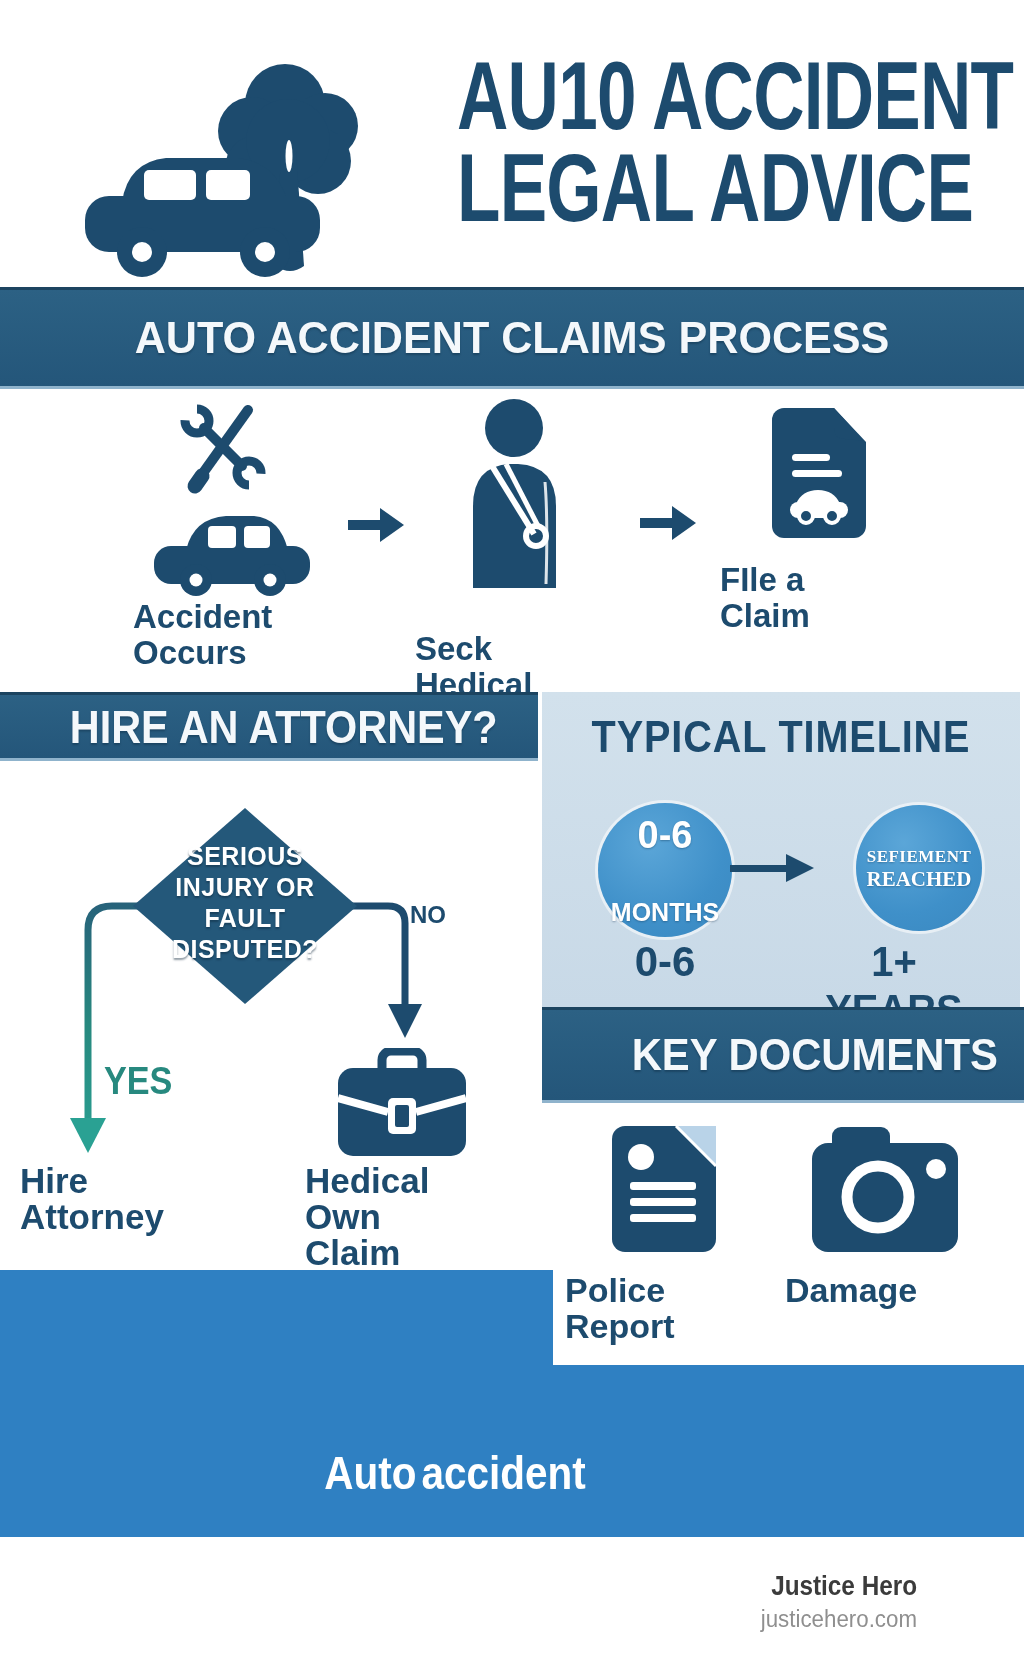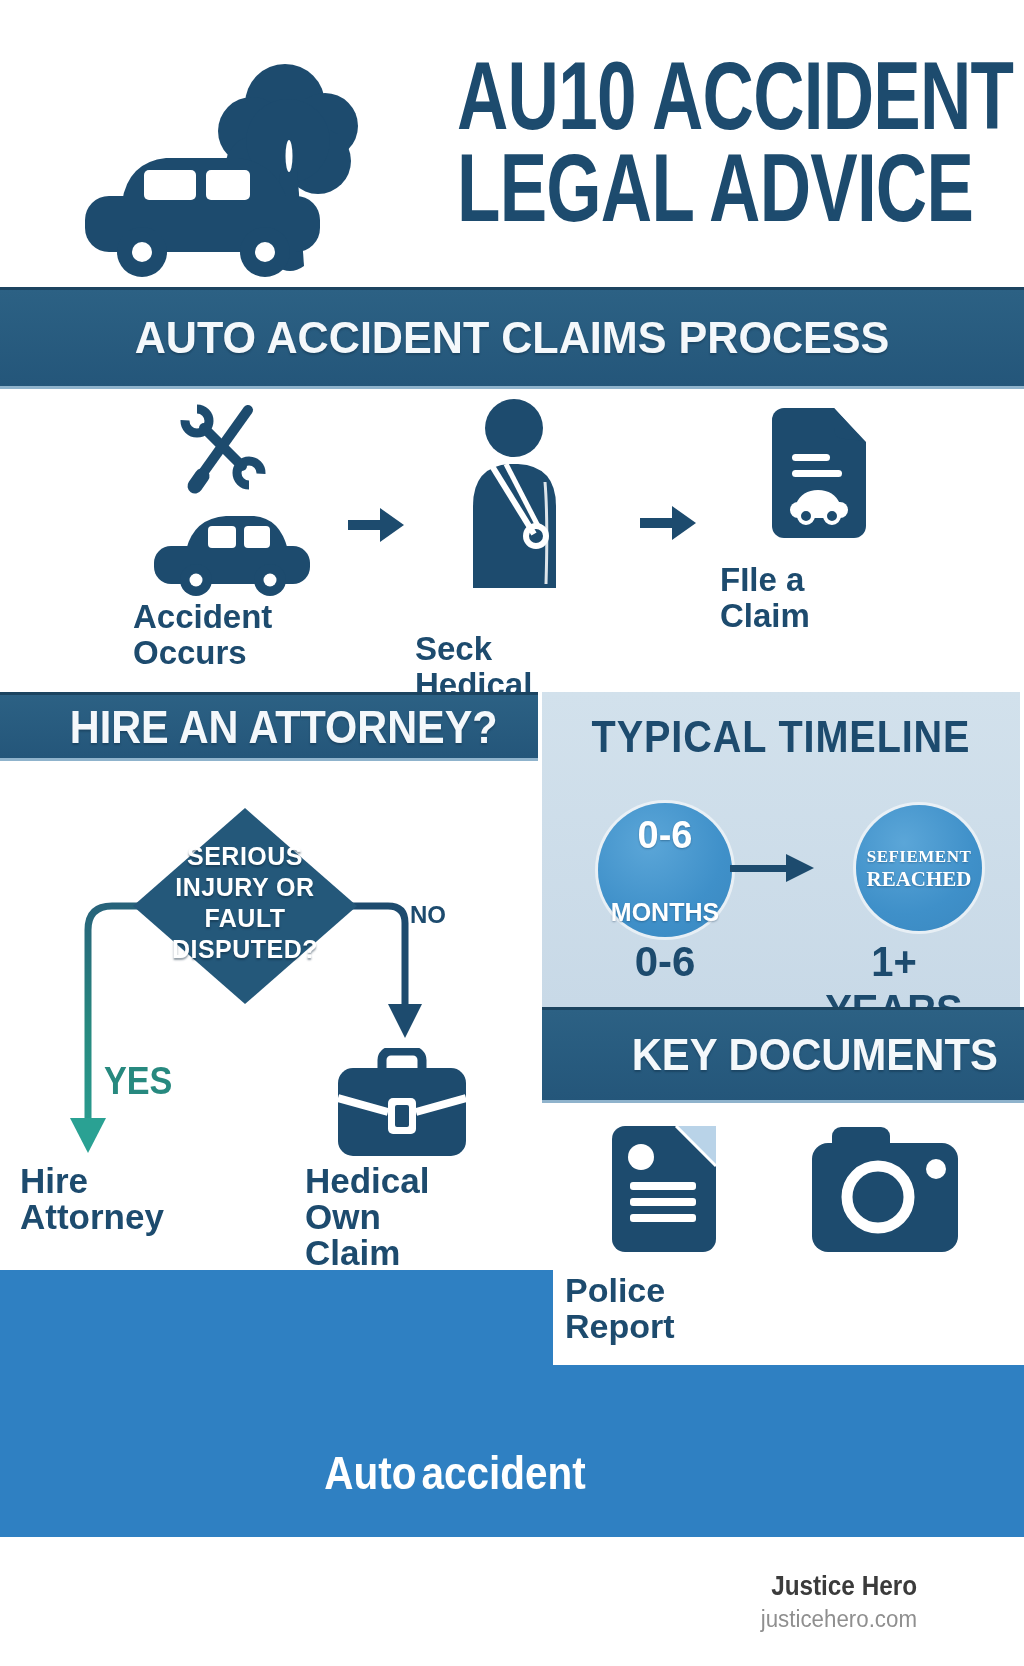--- a/index.html
+++ b/index.html
@@ -239,20 +239,21 @@
   </svg>
 
   <div class="bigband"></div>
   <div class="whitebox"></div>
 
   <div class="steplab" style="left:565px;top:1272px;font-size:34px;">
     <div>Police</div>
     <div>Report</div>
   </div>
   <div class="steplab" style="left:785px;top:1272px;font-size:34px;">
+    <div>Damage</div>
   </div>
 
   <div class="caption">Auto accident</div>
 
   <div class="brand">Justice Hero</div>
   <div class="site">justicehero.com</div>
 
 </div>
 
 </body></html>

